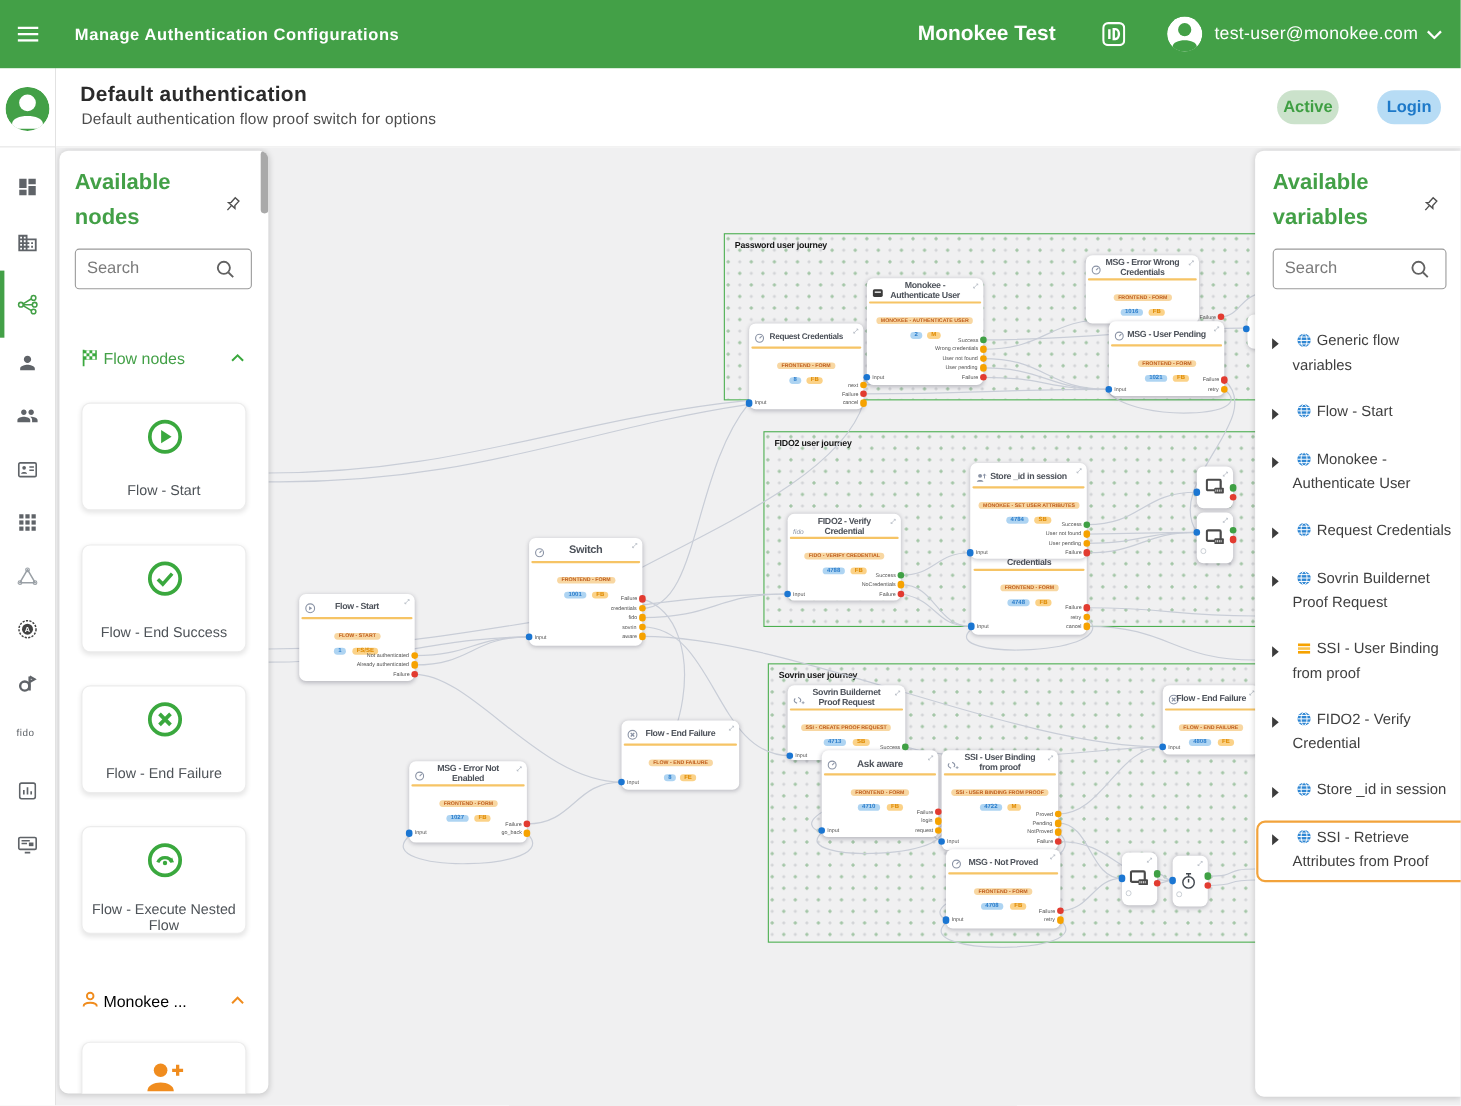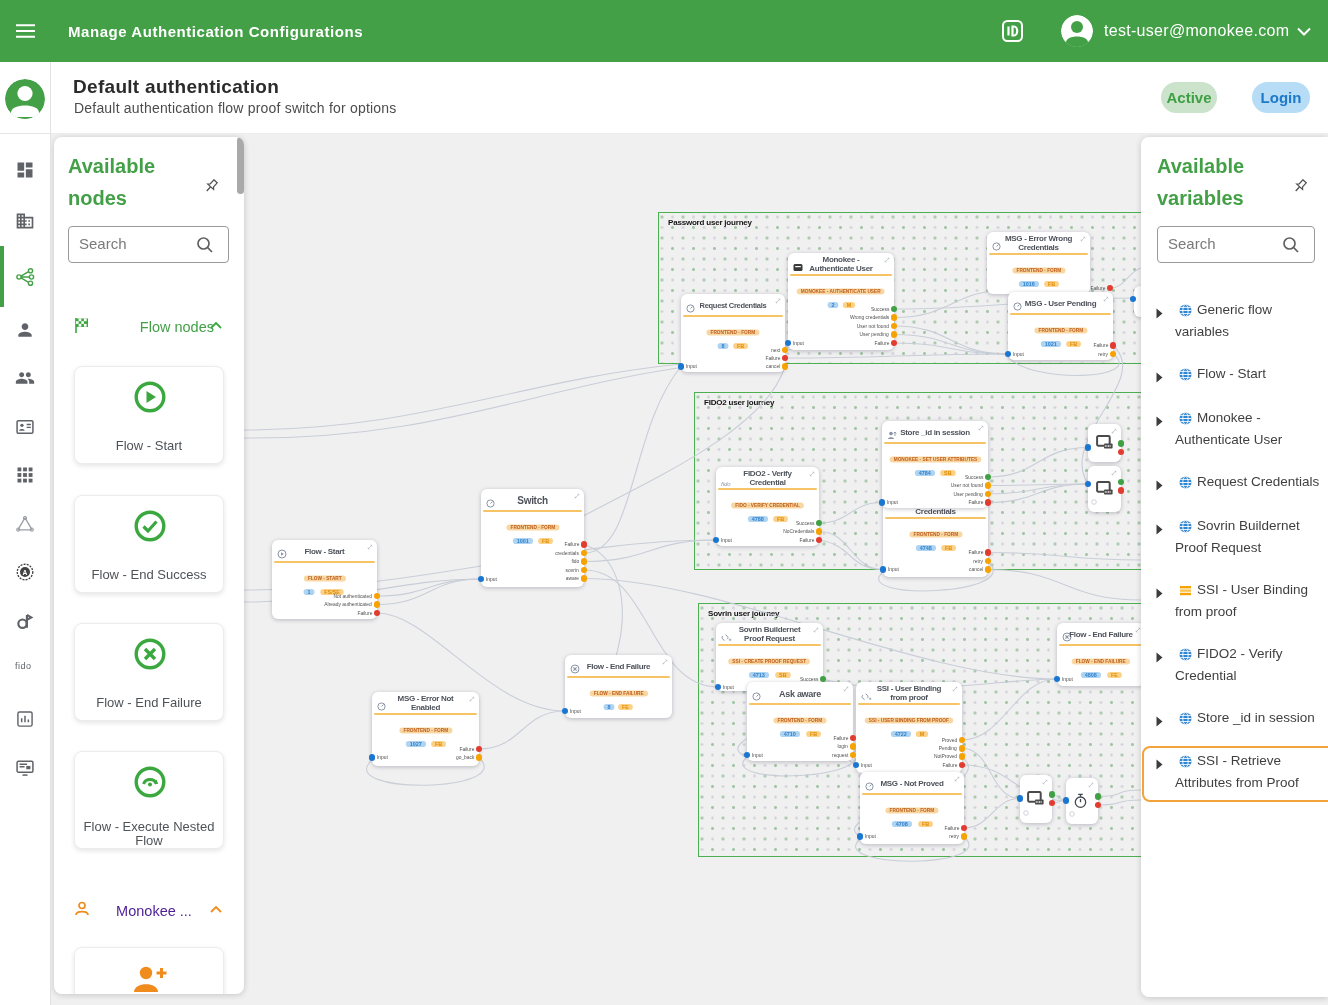--- a/index.html
+++ b/index.html
@@ -497,21 +497,21 @@
       <path d="M2,1.5 h12 v8.5 h-12 z" fill="#3aa83e"></path>
       <g fill="#fff">
         <rect x="4.6" y="1.5" width="2.7" height="2.7"></rect>
         <rect x="9.9" y="1.5" width="2.7" height="2.7"></rect>
         <rect x="2" y="4.2" width="2.6" height="2.7"></rect>
         <rect x="7.3" y="4.2" width="2.6" height="2.7"></rect>
         <rect x="4.6" y="6.9" width="2.7" height="2.8"></rect>
         <rect x="9.9" y="6.9" width="2.7" height="2.8"></rect>
       </g>
     </svg>
-  <div class="a" style="left:40px;right:30px;top:182px;text-align:right;font-size:14.5px;color:#43a047">Flow nodes</div>
+  <div class="a" style="left:40px;right:30px;top:182px;text-align:left;font-size:14.5px;color:#43a047">Flow nodes</div>
   <svg class="a" style="left:156px;top:184px" width="12" height="8" viewBox="0 0 12 8">
       <path d="M1,7 L6,2 L11,7" fill="none" stroke="#3aa83e" stroke-width="1.8"></path>
     </svg>
 
   <div class="card" style="top:229px">
     <svg class="a" style="left:59px;top:14px" width="32" height="32" viewBox="0 0 32 32">
         <circle cx="16" cy="16" r="13.8" fill="none" stroke="#3aa83e" stroke-width="3.4"></circle>
         <path d="M12.5,10 L22,16 L12.5,22 Z" fill="#3aa83e"></path>
       </svg>
     <div class="clab" style="top:72px">Flow - Start</div>
@@ -537,21 +537,21 @@
         <circle cx="16" cy="18.5" r="2" fill="#3aa83e"></circle>
         <path d="M22.5,13.5 l1.5,4.5 l-4.5,-1" fill="#3aa83e"></path>
       </svg>
     <div class="clab" style="top:68px">Flow - Execute Nested<br>Flow</div>
   </div>
 
   <svg class="a" style="left:19px;top:763px" width="18" height="18" viewBox="0 0 18 18">
       <circle cx="9" cy="5.5" r="3" fill="none" stroke="#f08c1e" stroke-width="1.7"></circle>
       <path d="M3,15 C3,10.5 15,10.5 15,15" fill="none" stroke="#f08c1e" stroke-width="1.7"></path>
     </svg>
-  <div class="a" style="left:40px;right:30px;top:766px;text-align:center;font-size:14.5px;color:#4c1d95">Monokee ...</div>
+  <div class="a" style="left:40px;right:30px;top:766px;font-size:14.5px;color:#000000">Monokee ...</div>
   <svg class="a" style="left:156px;top:768px" width="12" height="8" viewBox="0 0 12 8">
       <path d="M1,7 L6,2 L11,7" fill="none" stroke="#f08c1e" stroke-width="1.8"></path>
     </svg>
   <div class="card" style="top:810px;height:98px">
     <svg class="a" style="left:58px;top:16px" width="34" height="32" viewBox="0 0 34 32">
         <circle cx="13" cy="9" r="6.2" fill="#f08c1e"></circle>
         <path d="M1,28 C1,17.5 25,17.5 25,28 Z" fill="#f08c1e"></path>
         <path d="M28.5,4 v10 M23.5,9 h10" stroke="#f08c1e" stroke-width="3"></path>
       </svg>
   </div>
@@ -770,20 +770,21 @@
   <div class="a" style="left:23px;top:38px;font-size:14px;color:#4c4c4c;letter-spacing:.2px">Default authentication flow proof switch for options</div>
   <div class="a" style="left:1110px;top:20px;width:56px;height:31px;background:#cbe2cb;border-radius:16px;text-align:center;line-height:31px;font-size:15px;font-weight:bold;color:#3f9f43">Active</div>
   <div class="a" style="left:1201px;top:20px;width:58px;height:31px;background:#b7dcf5;border-radius:16px;text-align:center;line-height:31px;font-size:15px;font-weight:bold;color:#1d79c9">Login</div>
 </div>
 
 <div class="a" style="left:0;top:0;width:1328px;height:62px;background:#43a047;z-index:10">
   <svg class="a" style="left:16px;top:24px" width="19" height="14" viewBox="0 0 19 14">
       <path d="M0,1.2 h19 M0,7 h19 M0,12.8 h19" stroke="#fff" stroke-width="2.1"></path>
     </svg>
   <div class="a" style="left:68px;top:0;height:62px;display:flex;align-items:center;font-size:15px;font-weight:bold;color:#fff;letter-spacing:.55px">Manage Authentication Configurations</div>
+  <div class="a" style="left:780px;top:0;width:234px;height:62px;display:flex;align-items:center;justify-content:center;font-size:19px;font-weight:bold;color:#fff">Monokee Test</div>
   <svg class="a" style="left:1002px;top:20px" width="21" height="22" viewBox="0 0 21 22">
       <rect x="1" y="1" width="19" height="20" rx="4.5" fill="none" stroke="#fff" stroke-width="2"></rect>
       <path d="M6.5,6.5 v9" stroke="#fff" stroke-width="2.2"></path>
       <path d="M10.5,6.5 h1.5 a3.2,4.5 0 0 1 0,9 h-1.5 z" fill="none" stroke="#fff" stroke-width="2.2"></path>
     </svg>
   <svg class="a" style="left:1061px;top:15px" width="32" height="32" viewBox="0 0 32 32">
       <defs>
         <clipPath id="avh">
           <circle cx="16" cy="16" r="16"></circle>
         </clipPath>

